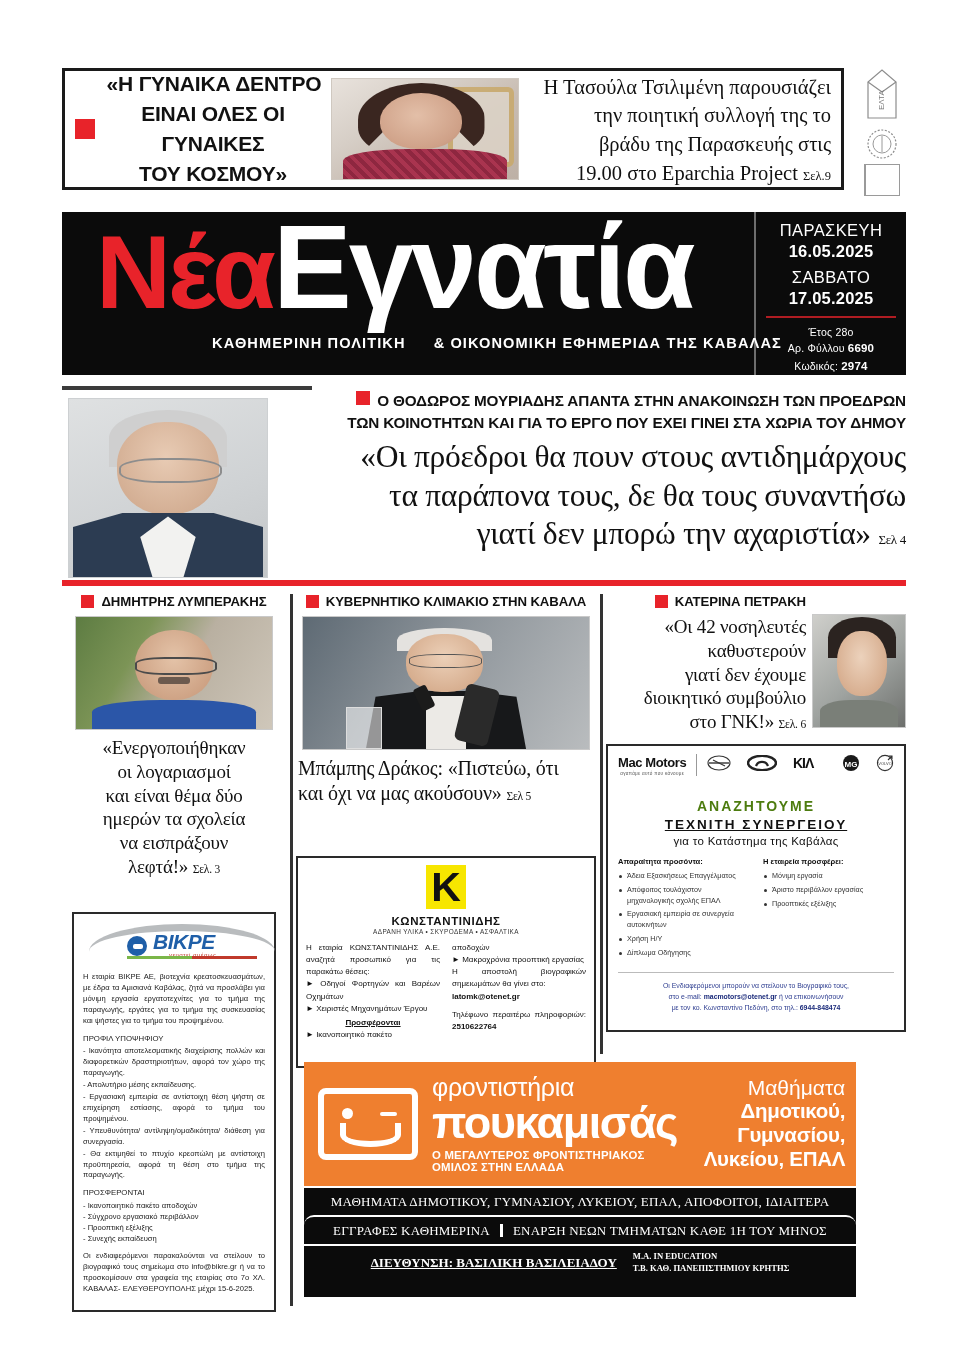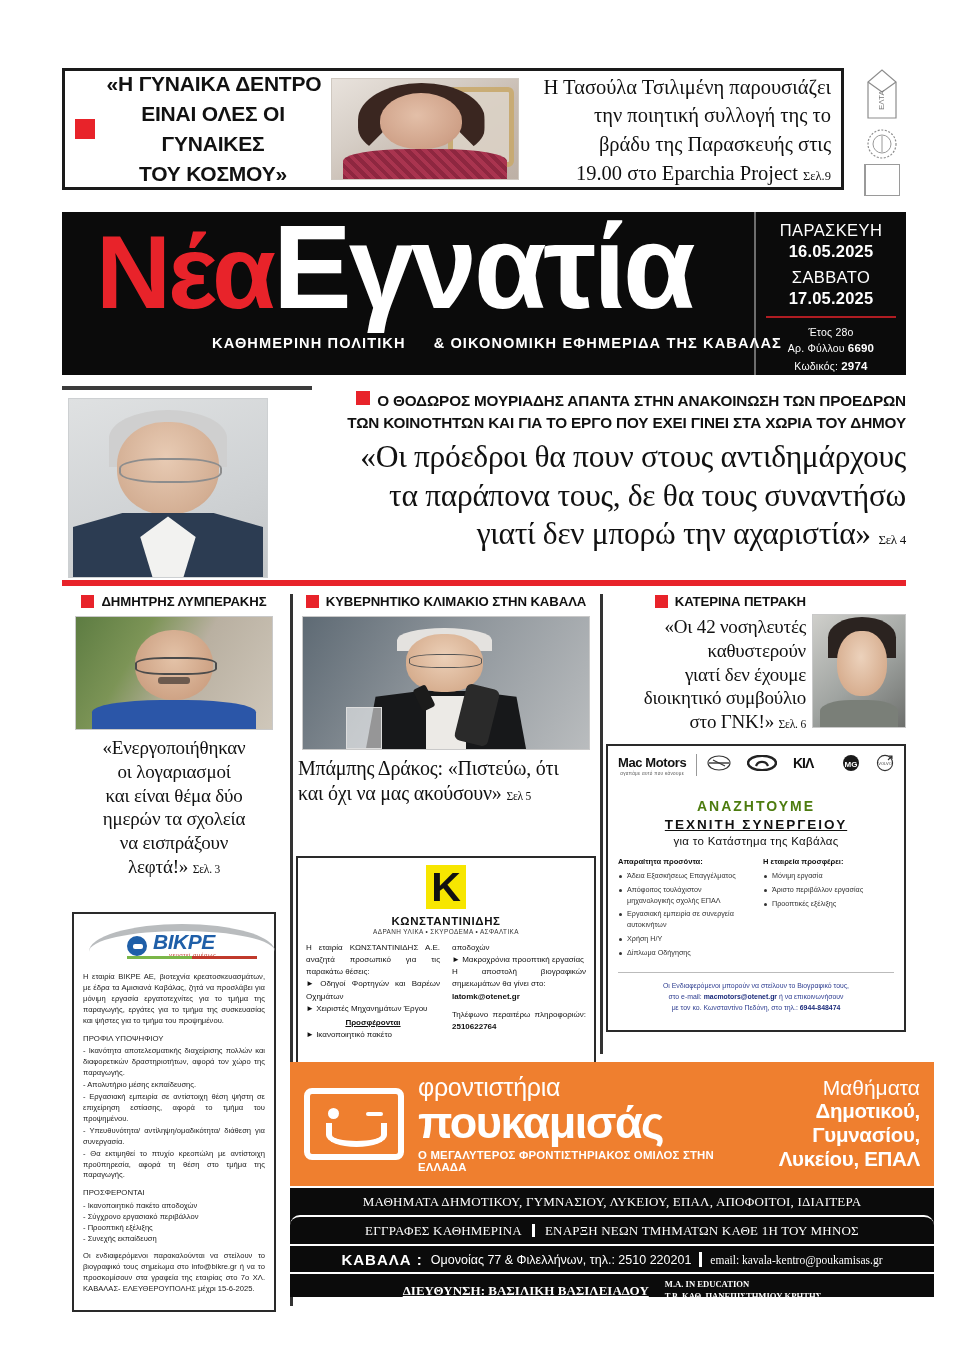--- a/index.html
+++ b/index.html
@@ -244,21 +244,21 @@
   .mac-cols > div{flex:1;}
   .mac-ct{font-family:"Liberation Sans",sans-serif;font-weight:bold;font-size:7.6px;color:#111;margin:0 0 5px;}
   .mac-li{font-family:"Liberation Sans",sans-serif;font-size:7.2px;line-height:1.5;color:#333;
      margin:0 0 3px;padding-left:9px;position:relative;}
   .mac-li:before{content:"";position:absolute;left:1px;top:4px;width:3px;height:3px;background:#333;border-radius:50%;}
   .mac-foot{border-top:1px solid #bbb;margin-top:10px;padding-top:7px;
      font-family:"Liberation Sans",sans-serif;font-size:6.9px;line-height:1.6;color:#2c3c8f;text-align:center;}
   .mac-foot b{color:#1a2a7a;}
 
   
-  .pouk{position:absolute;left:290px;top:1062px;width:644px;height:235px;background:#0b0b0b;}
+  .pouk{position:absolute;left:304px;top:1062px;width:552px;height:235px;background:#0b0b0b;}
   .pouk-top{height:124px;background:#ef7f2f;display:flex;align-items:center;padding:0 14px;box-sizing:border-box;}
   .pouk-mark{width:88px;height:60px;border:6px solid #fff;border-radius:8px;position:relative;flex:none;}
   .pouk-mark .eye{position:absolute;left:20%;top:24%;width:11px;height:11px;border-radius:50%;background:#fff;}
   .pouk-mark .wink{position:absolute;right:17%;top:30%;width:17px;height:4px;border-radius:2px;background:#fff;}
   .pouk-mark .smile{position:absolute;left:18%;top:48%;width:56%;height:30%;
      border-bottom:6px solid #fff;border-right:6px solid #fff;border-left:6px solid #fff;border-radius:0 0 50% 50%;}
   .pouk-words{margin-left:14px;flex:1;}
   .pouk-w1{font-family:"Liberation Sans",sans-serif;font-size:25px;color:#fff;letter-spacing:-.3px;line-height:1;}
   .pouk-w2{font-family:"Liberation Sans",sans-serif;font-weight:bold;font-size:45px;color:#fff;
      letter-spacing:-1.5px;line-height:1.02;}
@@ -596,26 +596,20 @@
         <div class="pouk-r1">Μαθήματα</div>
         <div class="pouk-r2">Δημοτικού,</div>
         <div class="pouk-r2">Γυμνασίου,</div>
         <div class="pouk-r2">Λυκείου, ΕΠΑΛ</div>
       </div>
     </div>
     <div class="pouk-band pb1">ΜΑΘΗΜΑΤΑ ΔΗΜΟΤΙΚΟΥ, ΓΥΜΝΑΣΙΟΥ, ΛΥΚΕΙΟΥ, ΕΠΑΛ, ΑΠΟΦΟΙΤΟΙ, ΙΔΙΑΙΤΕΡΑ</div>
     <div class="pouk-band pb2">
       <span>ΕΓΓΡΑΦΕΣ ΚΑΘΗΜΕΡΙΝΑ</span><span class="sep"></span><span>ΕΝΑΡΞΗ ΝΕΩΝ ΤΜΗΜΑΤΩΝ ΚΑΘΕ 1Η ΤΟΥ ΜΗΝΟΣ</span>
     </div>
-    <div class="pouk-band pb3">
-      <span class="city">ΚΑΒΑΛΑ :</span>
-      <span class="addr">Ομονοίας 77 &amp; Φιλελλήνων, τηλ.: 2510 220201</span>
-      <span class="sep"></span>
-      <span class="mail">email: kavala-kentro@poukamisas.gr</span>
-    </div>
     <div class="pouk-band pb4">
       <span class="nm">ΔΙΕΥΘΥΝΣΗ: ΒΑΣΙΛΙΚΗ ΒΑΣΙΛΕΙΑΔΟΥ</span>
       <span class="deg">
         <span>M.A. IN EDUCATION</span><br>
         <span>Τ.Β. ΚΑΘ. ΠΑΝΕΠΙΣΤΗΜΙΟΥ ΚΡΗΤΗΣ</span>
       </span>
     </div>
   </div>
 
 </div>

